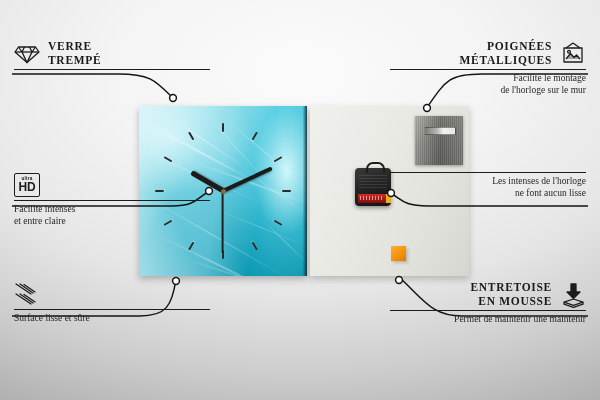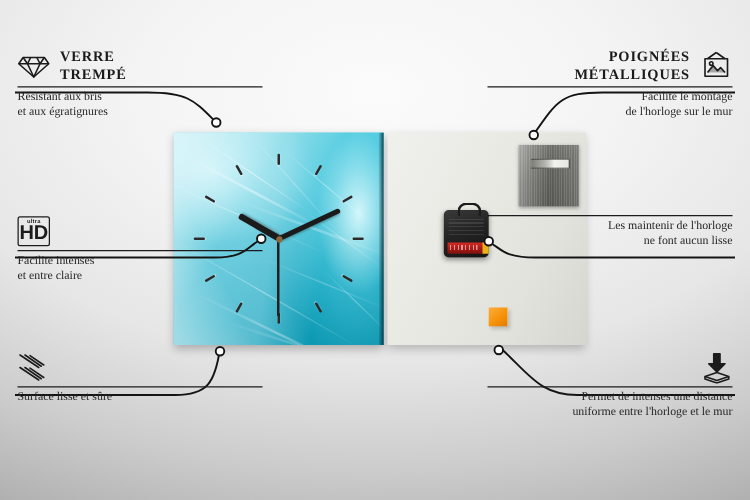--- a/index.html
+++ b/index.html
@@ -200,21 +200,21 @@
   }
 
   
   .feature {
     position: absolute;
     width: 196px;
   }
   .feature.right { text-align: right; }
   .f-head {
     display: flex;
-    align-items: flex-start;
+    align-items: flex-end;
     gap: 8px;
     padding-bottom: 2px;
   }
   .feature.right .f-head { flex-direction: row-reverse; }
   .f-title {
     font-family: "Liberation Serif", serif;
     font-weight: bold;
     font-size: 11.5px;
     letter-spacing: 0.7px;
     line-height: 13.5px;
@@ -256,21 +256,21 @@
   }
   .hd-badge .u {
     font-family: "Liberation Sans", sans-serif;
     font-size: 4.6px;
     font-weight: bold;
     letter-spacing: 0.2px;
     color: #1c1c1c;
   }
   .hd-badge .h {
     font-family: "Liberation Sans", sans-serif;
-    font-size: 16px;
+    font-size: 12px;
     font-weight: bold;
     letter-spacing: -0.2px;
     color: #1c1c1c;
   }
 
   
   #feat-verre        { left: 14px;  top: 40px; }
   #feat-impression   { left: 14px;  top: 172px; }
   #feat-bords        { left: 14px;  top: 281px; }
   #feat-poignees     { left: 390px; top: 40px; }
@@ -391,24 +391,20 @@
             <path d="M8,8 L10.5,3 M18,8 L15.5,3"></path>
           </g>
         </svg>
       </span>
       <span class="f-title">
         <span>VERRE</span><br>
         <span>TREMPÉ</span>
       </span>
     </div>
     <div class="f-rule"></div>
-    <div class="f-desc">
-      <span>Résistant aux bris</span><br>
-      <span>et aux égratignures</span>
-    </div>
   </div>
 
   <div class="feature left" id="feat-impression">
     <div class="f-head">
       <span class="f-icon">
         <span class="hd-badge">
           <span class="u">ultra</span>
           <span class="h">HD</span>
         </span>
       </span>
@@ -462,37 +458,40 @@
     <div class="f-rule"></div>
     <div class="f-desc">
       <span>Facilite le montage</span><br>
       <span>de l'horloge sur le mur</span>
     </div>
   </div>
 
   <div class="feature right" id="feat-mecanisme">
     <div class="f-rule"></div>
     <div class="f-desc">
-      <span>Les maintenir de l'horloge</span><br>
+      <span>Les intenses de l'horloge</span><br>
       <span>ne font aucun lisse</span>
     </div>
   </div>
 
   <div class="feature right" id="feat-entretoise">
     <div class="f-head">
       <span class="f-icon">
         <svg width="25" height="25" viewBox="0 0 25 25">
           <g fill="none" stroke="#1c1c1c" stroke-width="1.3" stroke-linejoin="round">
             <path d="M10,1 H15 V9 H19 L12.5,15.5 L6,9 H10 Z" fill="#1c1c1c"></path>
             <path d="M12.5,16 L22,19.2 L12.5,22.4 L3,19.2 Z"></path>
             <path d="M3,19.2 V21.2 L12.5,24.4 L22,21.2 V19.2"></path>
           </g>
         </svg>
       </span>
+      <span class="f-title">
+        <span>ENTRETOISE</span><br>
+        <span>EN MOUSSE</span>
+      </span>
     </div>
     <div class="f-rule"></div>
     <div class="f-desc">
-      <span>Permet de intenses une distance</span><br>
-      <span>uniforme entre l'horloge et le mur</span>
+      <span>Permet de maintenir une maintenir</span><br>
     </div>
   </div>
 
 </div>
 
 </body></html>

